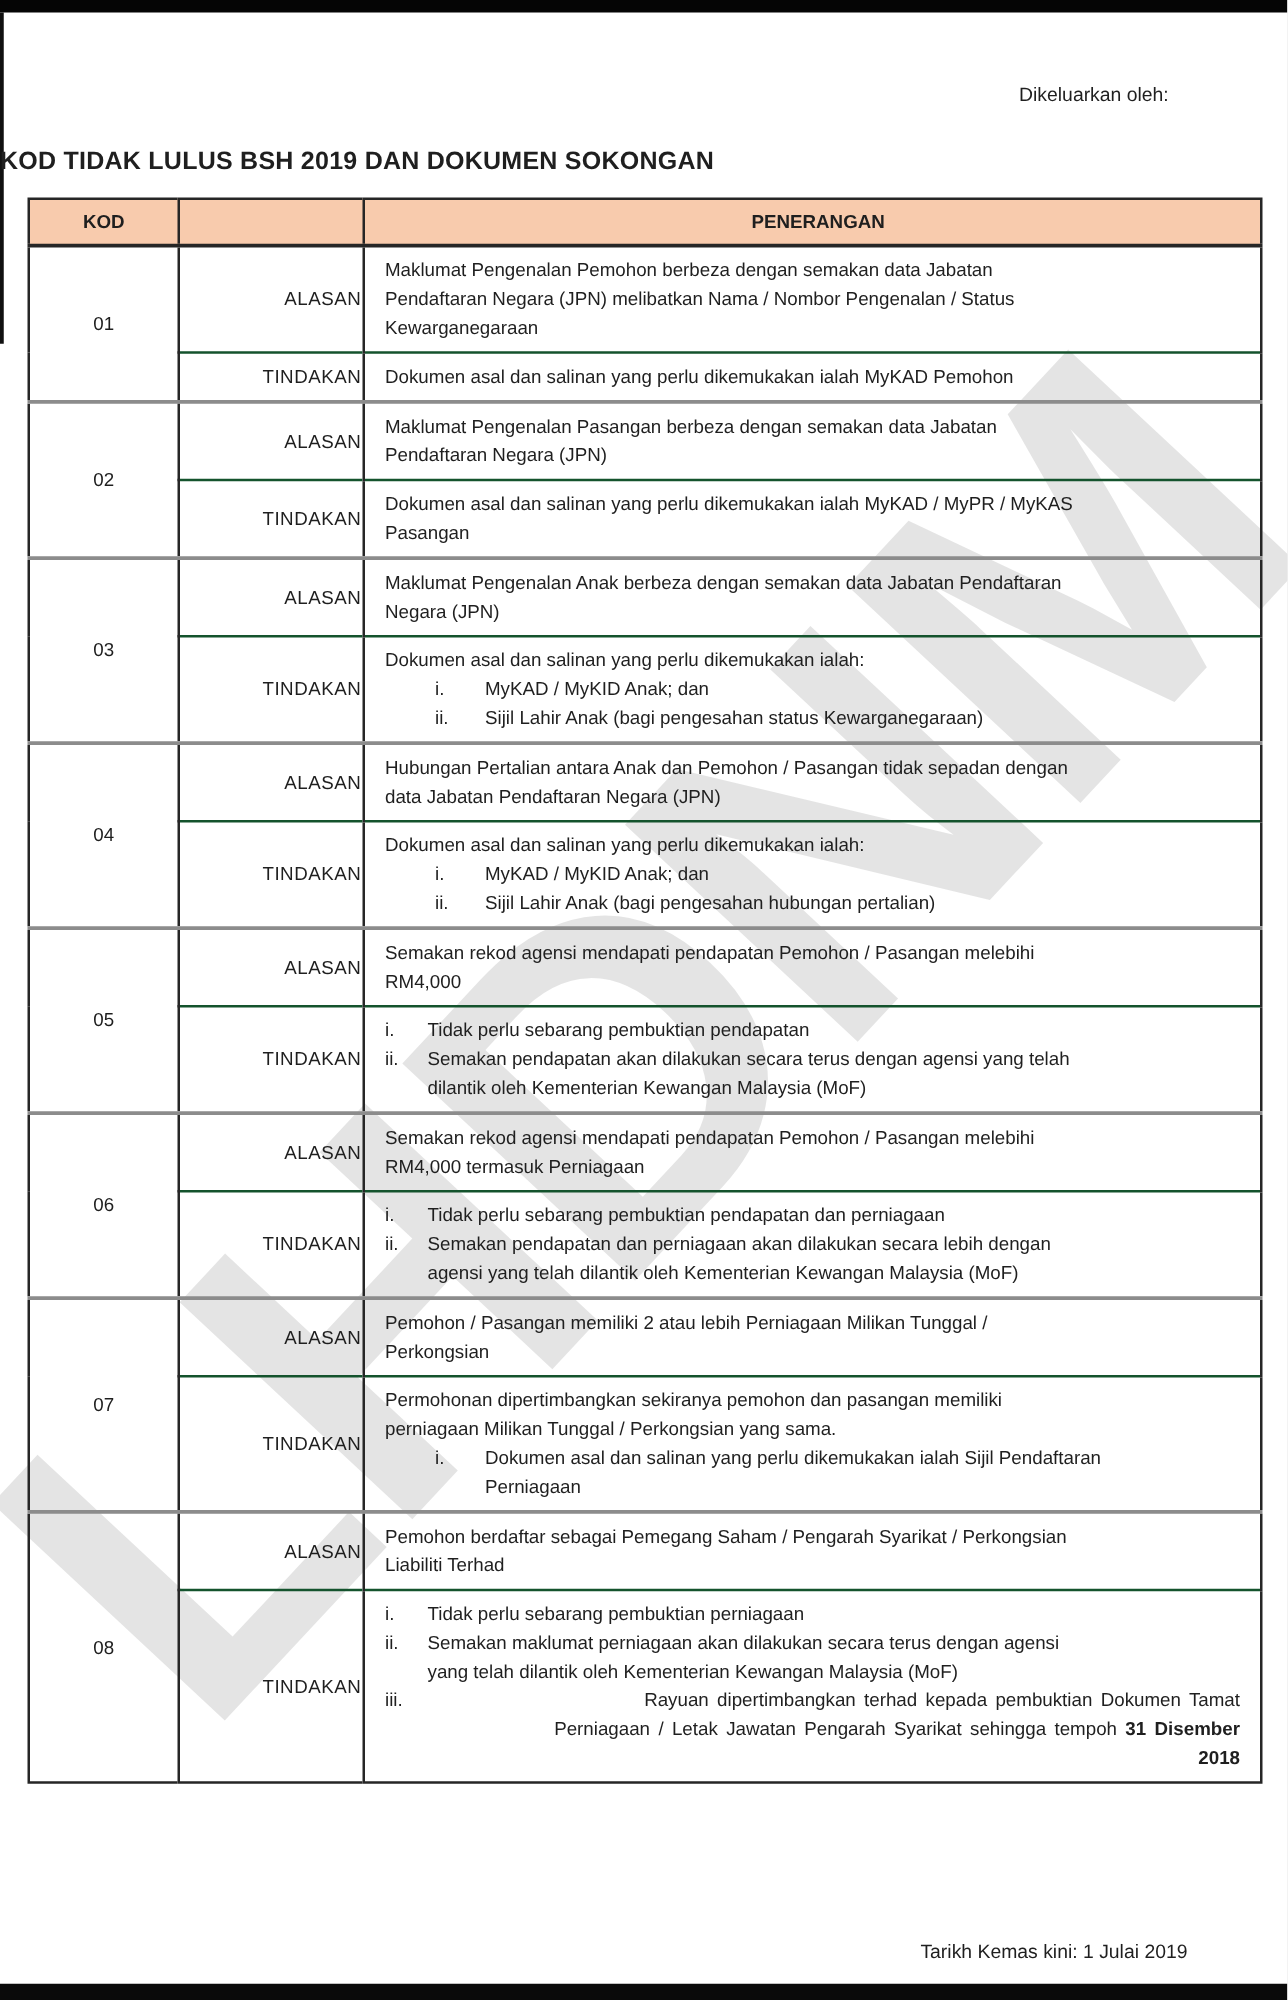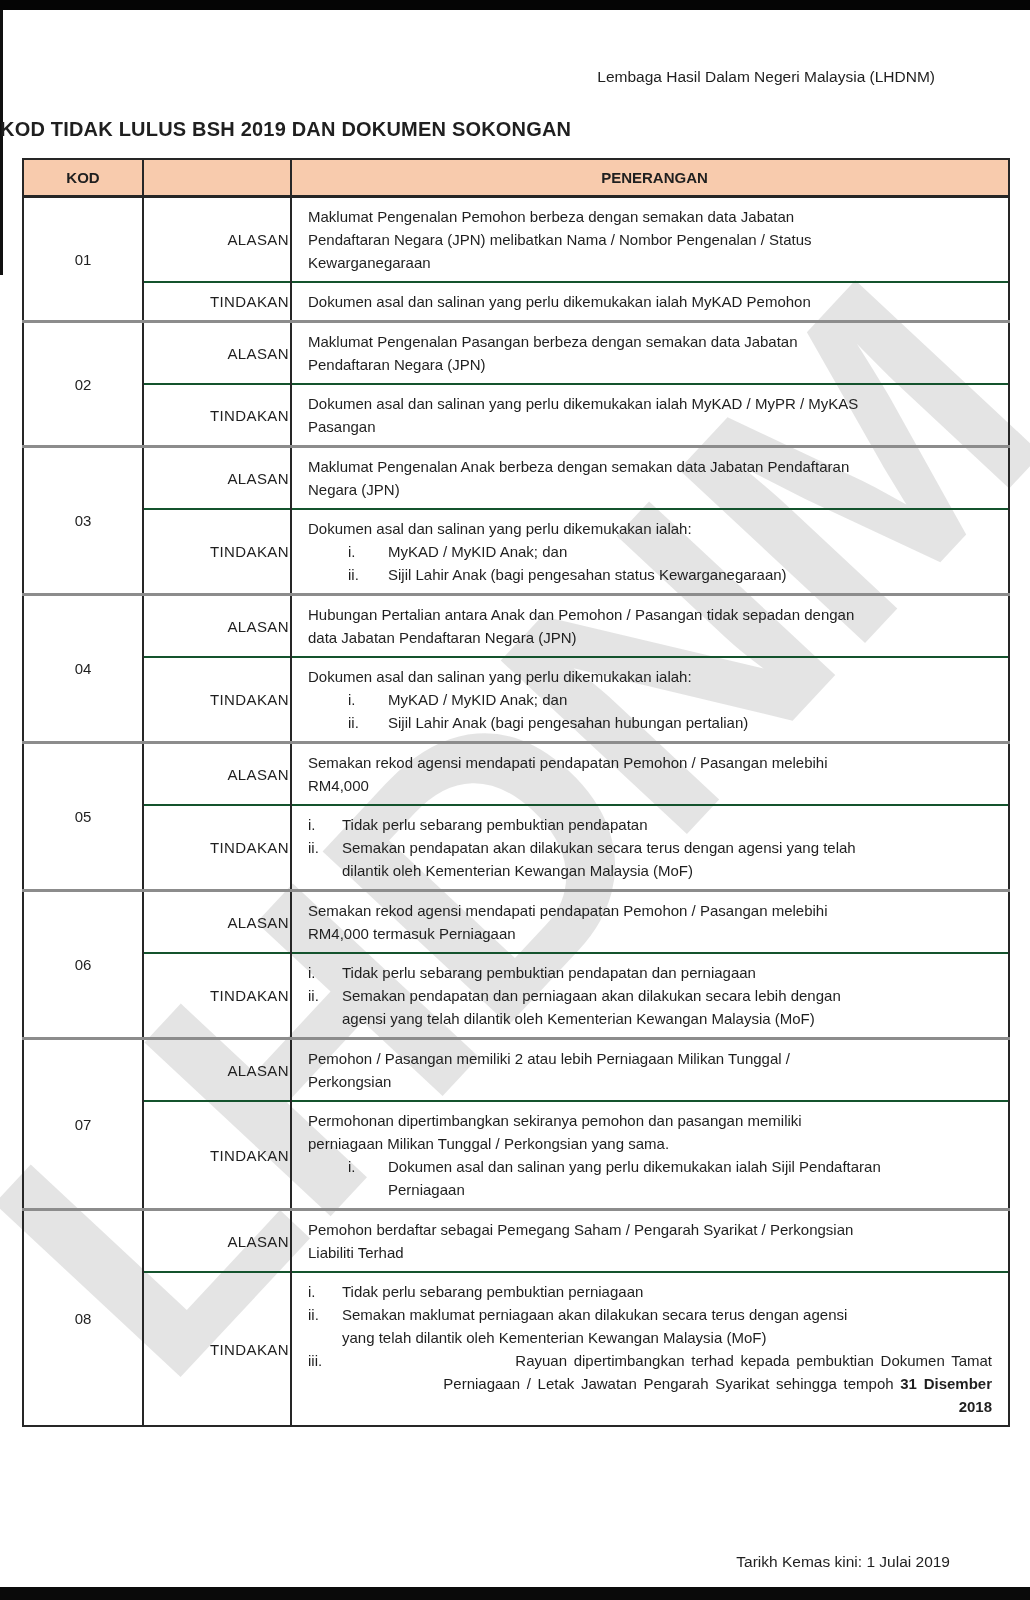--- a/index.html
+++ b/index.html
@@ -98,21 +98,21 @@
 <body>
 
 <div class="page">
   <div class="bar-top"></div>
   <div class="edge-left"></div>
 
   <div class="watermark">LHDNM</div>
 
   <div class="content">
     <div class="issuer">
-      <div>Lembaga Hasil Dalam Negeri Malaysia (LHDNM)</div>
+      <div>Dikeluarkan oleh:</div>
     </div>
 
     <div class="doc-title">KOD TIDAK LULUS BSH 2019 DAN DOKUMEN SOKONGAN</div>
 
     <table class="codes">
       <colgroup>
         <col style="width:120px">
         <col style="width:148px">
         <col style="width:718px">
       </colgroup>

